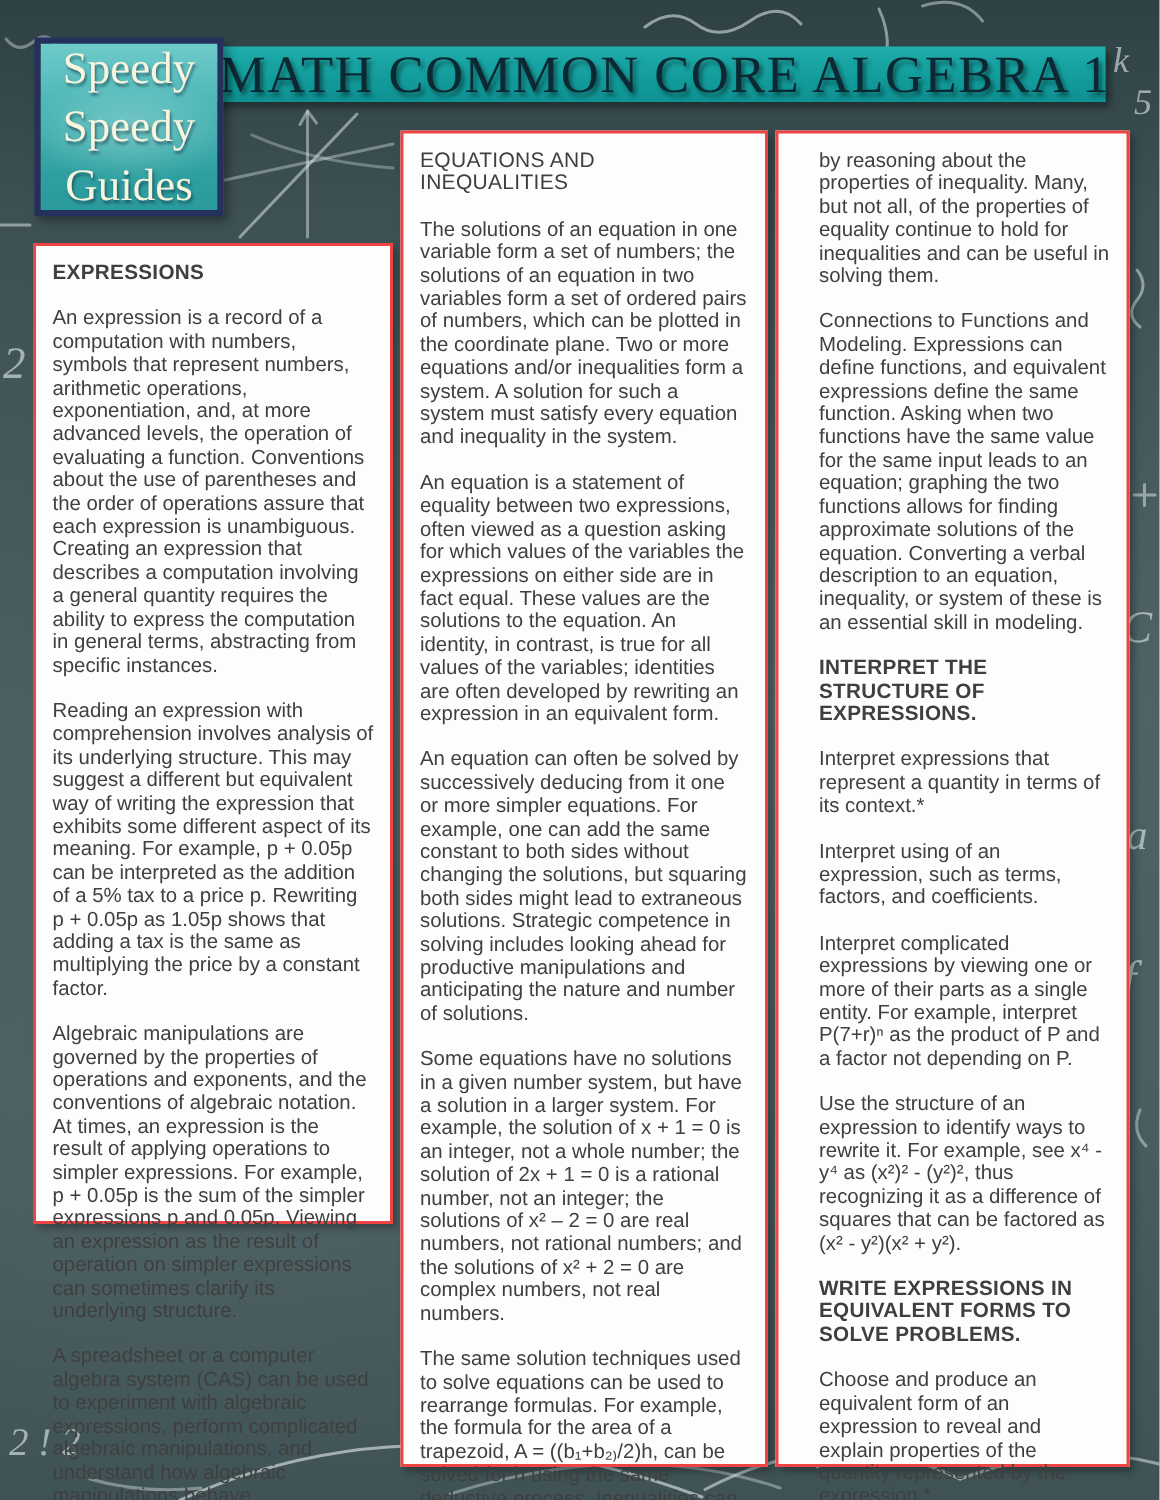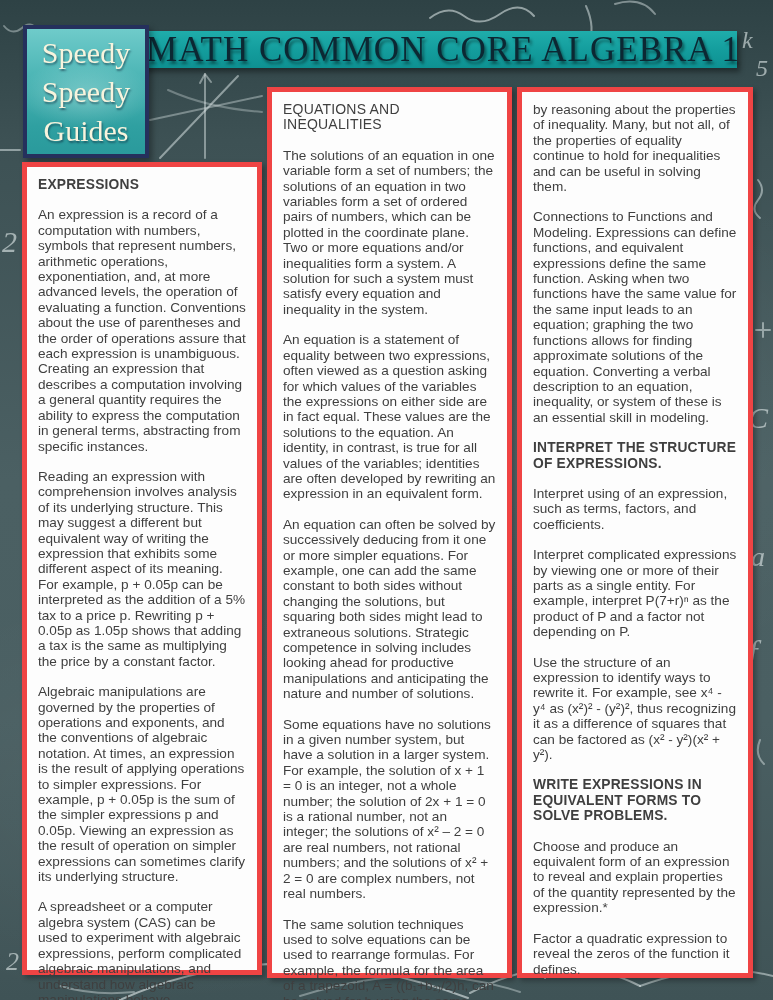--- a/index.html
+++ b/index.html
@@ -22,43 +22,43 @@
     padding-left:46px;box-sizing:border-box;
   }
   .title-band h1{
     margin:15px;font-family:"Liberation Serif",serif;font-weight:normal;
     font-size:35px;line-height:36px;letter-spacing:1px;color:#0c2833;
     text-shadow:2px 3px 3px rgba(0,0,0,0.45);white-space:nowrap;
   }
 
   
   .logo{
-    position:absolute;left:23px;top:25px;width:126px;height:133px;z-index:2;
+    position:absolute;left:23px;top:25px;width:126px;height:119px;z-index:2;
     box-sizing:border-box;border:4px solid #25305c;
     background:
       radial-gradient(ellipse 90px 46px at 50% 52%, rgba(235,255,250,0.30), rgba(235,255,250,0) 75%),
       linear-gradient(180deg,#6fcbca 0%,#4ab4b4 40%,#2fa0a1 78%,#2a9a9c 100%);
     box-shadow:3px 4px 6px rgba(0,0,0,0.35);
     display:flex;flex-direction:column;align-items:center;justify-content:center;
   }
   .logo .line{
     font-family:"Liberation Serif",serif;font-size:30px;line-height:39px;
     color:#f8f4dd;text-shadow:1px 2px 2px rgba(15,40,60,0.55);
   }
 
   
   .col{
     position:absolute;z-index:2;box-sizing:border-box;
-    border:5px solid #ef4444;background:#fdfdfd;
+    border:2px solid #ef4444;background:#fdfdfd;
     box-shadow:3px 3px 5px rgba(0,0,0,0.30);
   }
   .col .inner{padding:10px 11px;color:#3f3f3f;font-size:13.6px;line-height:15.4px;}
-  #col1{left:22px;top:162px;width:240px;height:813px;}
+  #col1{left:22px;top:162px;width:240px;height:654px;}
   #col2{left:267px;top:87px;width:245px;height:891px;}
-  #col3{left:517px;top:87px;width:236px;height:891px;}
+  #col3{left:517px;top:87px;width:236px;height:891px;padding-left:16px;}
   .blk{margin:0;}
   .blk + .blk{margin-top:15px;}
   .h{font-weight:bold;font-size:13.8px;letter-spacing:0.2px;}
   .h.plain{font-weight:normal;font-size:14px;}
 </style>
 </head>
 <body>
 
 <svg class="chalk" width="773" height="1000" viewBox="0 0 773 1000">
   <g stroke="#e6efef" stroke-width="2" fill="none" stroke-linecap="round">
@@ -123,20 +123,21 @@
     <p class="blk">Some equations have no solutions in a given number system, but have a solution in a larger system. For example, the solution of x + 1 = 0 is an integer, not a whole number; the solution of 2x + 1 = 0 is a rational number, not an integer; the solutions of x² – 2 = 0 are real numbers, not rational numbers; and the solutions of x² + 2 = 0 are complex numbers, not real numbers.</p>
     <p class="blk">The same solution techniques used to solve equations can be used to rearrange formulas. For example, the formula for the area of a trapezoid, A = ((b₁+b₂₎/2)h, can be solved for h using the same deductive process. Inequalities can be solved</p>
   </div>
 </section>
 
 <section class="col" id="col3">
   <div class="inner">
     <p class="blk">by reasoning about the properties of inequality. Many, but not all, of the properties of equality continue to hold for inequalities and can be useful in solving them.</p>
     <p class="blk">Connections to Functions and Modeling. Expressions can define functions, and equivalent expressions define the same function. Asking when two functions have the same value for the same input leads to an equation; graphing the two functions allows for finding approximate solutions of the equation. Converting a verbal description to an equation, inequality, or system of these is an essential skill in modeling.</p>
     <h2 class="blk h">INTERPRET THE STRUCTURE OF EXPRESSIONS.</h2>
+    <p class="blk">Interpret expressions that represent a quantity in terms of its context.*</p>
     <p class="blk">Interpret using of an expression, such as terms, factors, and coefficients.</p>
     <p class="blk">Interpret complicated expressions by viewing one or more of their parts as a single entity. For example, interpret P(7+r)ⁿ as the product of P and a factor not depending on P.</p>
     <p class="blk">Use the structure of an expression to identify ways to rewrite it. For example, see x⁴ - y⁴ as (x²)² - (y²)², thus recognizing it as a difference of squares that can be factored as (x² - y²)(x² + y²).</p>
     <h2 class="blk h">WRITE EXPRESSIONS IN EQUIVALENT FORMS TO SOLVE PROBLEMS.</h2>
     <p class="blk">Choose and produce an equivalent form of an expression to reveal and explain properties of the quantity represented by the expression.*</p>
     <p class="blk">Factor a quadratic expression to reveal the zeros of the function it defines.</p>
 
   </div>
 </section>
 

